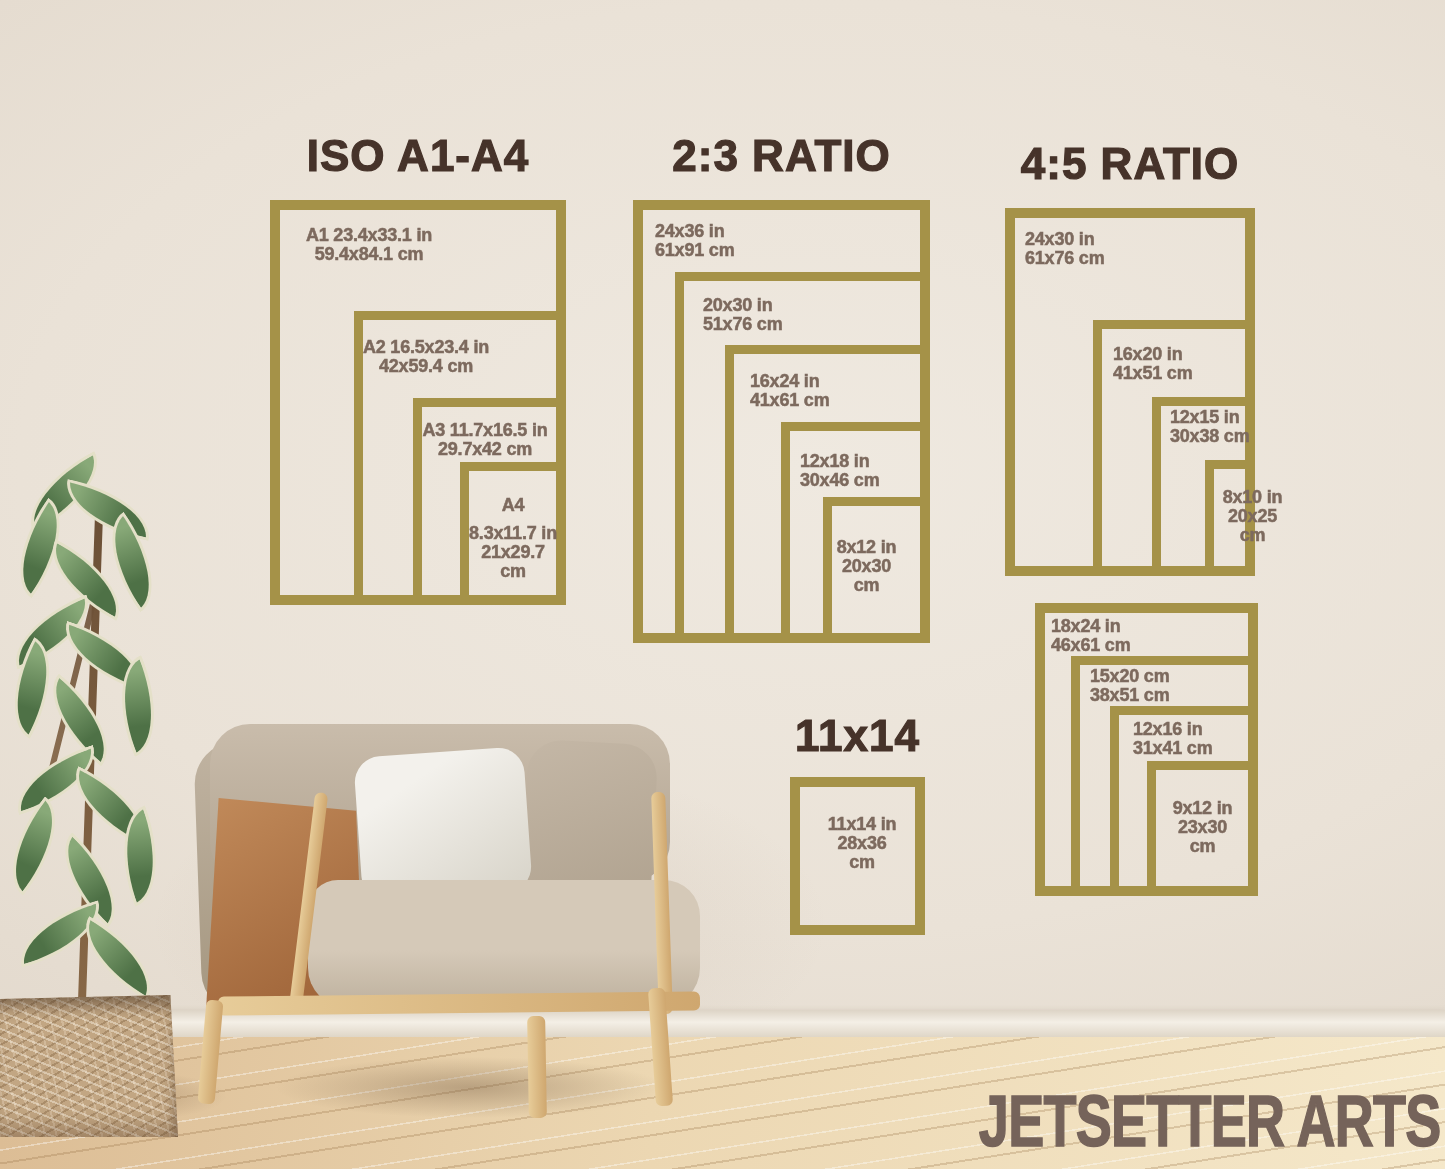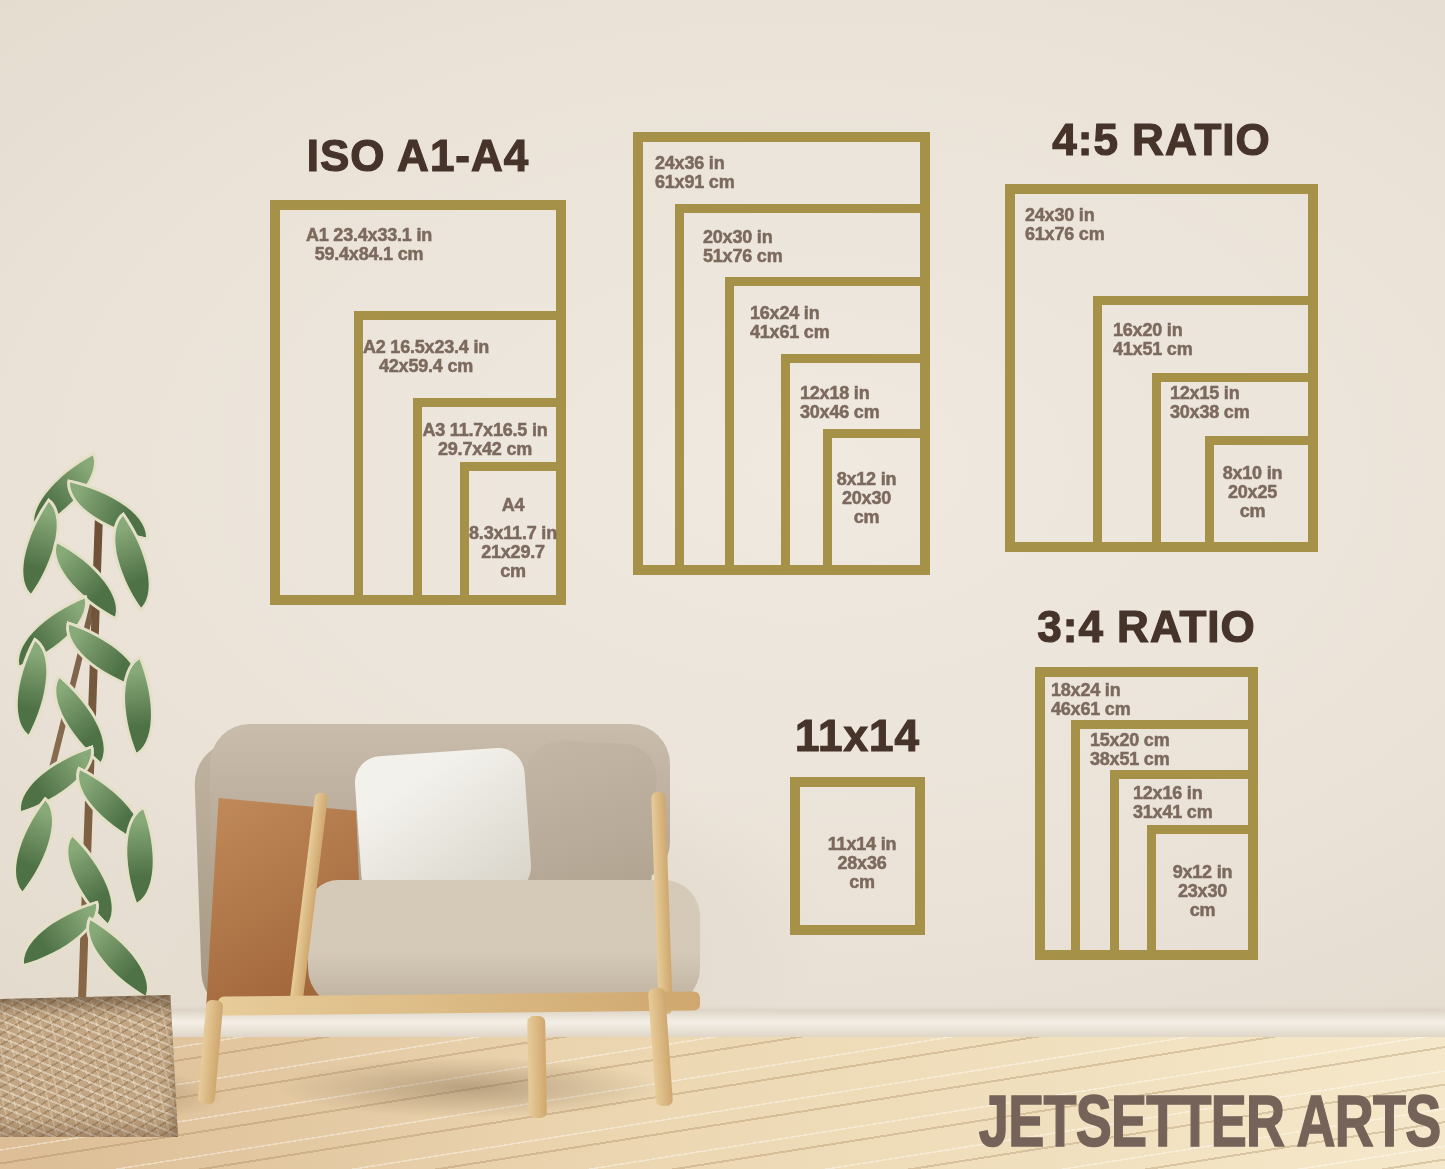--- a/index.html
+++ b/index.html
@@ -86,20 +86,21 @@
       <div class="lbl ctr" style="left:192px;top:296px;width:102px">
         <div>A4</div>
         <div class="gap">8.3x11.7 in</div>
         <div>21x29.7</div>
         <div>cm</div>
       </div>
     </div>
   </section>
 
   <section class="panel" style="left:633px;top:112px;width:297px">
+    <h2 class="ttl">2:3 RATIO</h2>
     <div class="area" style="height:443px">
       <div class="fr fo" style="left:0;top:0"></div>
       <div class="fr" style="left:42px;top:72px"></div>
       <div class="fr" style="left:92px;top:145px"></div>
       <div class="fr" style="left:148px;top:222px"></div>
       <div class="fr" style="left:190px;top:297px"></div>
       <div class="lbl" style="left:22px;top:22px">
         <div>24x36 in</div>
         <div>61x91 cm</div>
       </div>
@@ -116,21 +117,21 @@
         <div>30x46 cm</div>
       </div>
       <div class="lbl ctr" style="left:191px;top:338px;width:85px">
         <div>8x12 in</div>
         <div>20x30</div>
         <div>cm</div>
       </div>
     </div>
   </section>
 
-  <section class="panel" style="left:1005px;top:96px;width:313px">
+  <section class="panel" style="left:1005px;top:120px;width:250px">
     <h2 class="ttl">4:5 RATIO</h2>
     <div class="area" style="height:368px">
       <div class="fr fo" style="left:0;top:0"></div>
       <div class="fr" style="left:88px;top:112px"></div>
       <div class="fr" style="left:147px;top:189px"></div>
       <div class="fr" style="left:200px;top:252px"></div>
       <div class="lbl" style="left:20px;top:22px">
         <div>24x30 in</div>
         <div>61x76 cm</div>
       </div>
@@ -144,21 +145,20 @@
       </div>
       <div class="lbl ctr" style="left:201px;top:280px;width:93px">
         <div>8x10 in</div>
         <div>20x25</div>
         <div>cm</div>
       </div>
     </div>
   </section>
 
   <section class="panel" style="left:1035px;top:583px;width:223px">
-    <h2 class="ttl" style="margin-bottom:14px">3:4 RATIO</h2>
     <div class="area" style="height:293px">
       <div class="fr fo" style="left:0;top:0"></div>
       <div class="fr" style="left:36px;top:53px"></div>
       <div class="fr" style="left:75px;top:103px"></div>
       <div class="fr" style="left:112px;top:158px"></div>
       <div class="lbl" style="left:16px;top:14px">
         <div>18x24 in</div>
         <div>46x61 cm</div>
       </div>
       <div class="lbl" style="left:55px;top:64px">
@@ -174,21 +174,21 @@
         <div>23x30</div>
         <div>cm</div>
       </div>
     </div>
   </section>
 
   <section class="panel" style="left:790px;top:692px;width:135px">
     <h2 class="ttl" style="margin-bottom:15px">11x14</h2>
     <div class="area" style="height:158px">
       <div class="fr fo" style="left:0;top:0"></div>
-      <div class="lbl ctr" style="left:0;top:58px;width:144px">
+      <div class="lbl ctr" style="left:0;top:38px;width:144px">
         <div>11x14 in</div>
         <div>28x36</div>
         <div>cm</div>
       </div>
     </div>
   </section>
 
   <div class="watermark" style="right:5px;top:1080px">JETSETTER ARTS</div>
 
   <div class="baseboard"></div>

